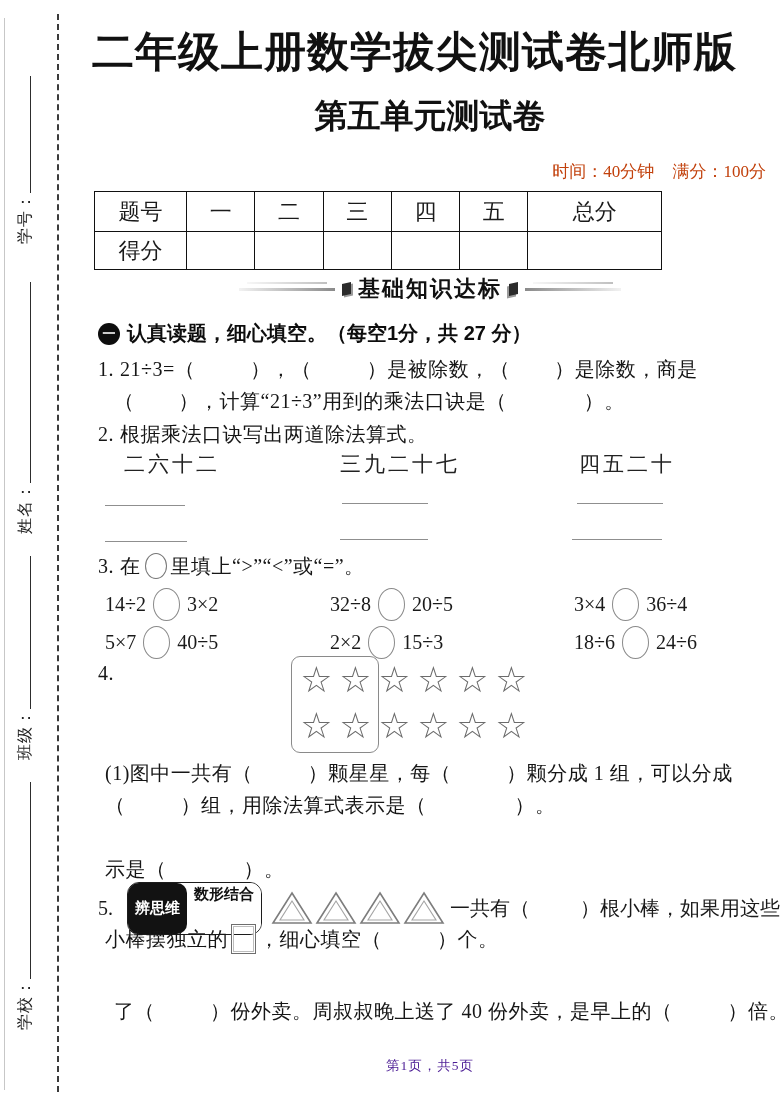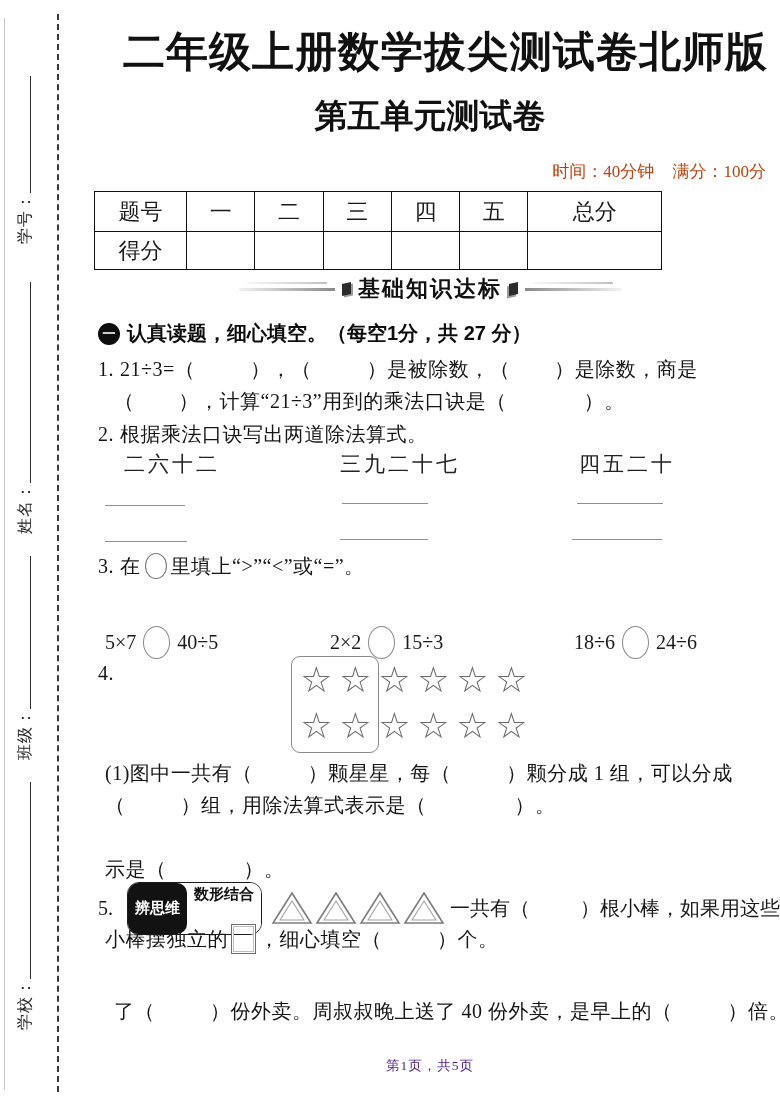--- a/index.html
+++ b/index.html
@@ -14,21 +14,21 @@
   .seal-line { position:absolute; left:57px; top:14px; height:1078px; width:0; border-left:2px dashed #3a3a3a; }
   .seal-field {
     position:absolute; height:22px; display:flex; align-items:center;
     transform:rotate(-90deg); transform-origin:0 0;
     font-size:16px; color:#222; white-space:nowrap;
   }
   .seal-field .lbl { letter-spacing:1px; }
   .seal-field .blankline { flex:1; height:12px; border-bottom:1.5px solid #2d2d2d; }
   
   .main { position:absolute; left:92px; top:0; width:676px; height:1103px; }
-  .title { position:absolute; top:24px; width:100%; text-align:right;
+  .title { position:absolute; top:24px; width:100%; text-align:left;
            font-size:42px; font-weight:bold; letter-spacing:1px; color:#111; }
   .subtitle { position:absolute; top:94px; width:100%; text-align:center;
               font-size:33px; font-weight:600; color:#111; }
   .meta { position:absolute; top:160px; right:2px; font-size:17px; color:#c2410c; }
   .meta span { margin-left:14px; }
   
   .score-table { position:absolute; top:191px; left:2px; width:568px;
                  border-collapse:collapse; font-size:22px; text-align:center; }
   .score-table td, .score-table th { border:1.5px solid #111; font-weight:normal; }
   .score-table tr:first-child td, .score-table tr:first-child th { height:40px; }
@@ -160,20 +160,25 @@
     <span class="jueju" style="top:450px;left:248px;">三九二十七</span>
     <span class="jueju" style="top:450px;left:487px;">四五二十</span>
     <span class="ansline" style="top:505px;left:13px;width:80px;"></span>
     <span class="ansline" style="top:503px;left:250px;width:86px;"></span>
     <span class="ansline" style="top:503px;left:485px;width:86px;"></span>
     <span class="ansline" style="top:541px;left:13px;width:82px;"></span>
     <span class="ansline" style="top:539px;left:248px;width:88px;"></span>
     <span class="ansline" style="top:539px;left:480px;width:90px;"></span>
 
     <div class="qline" style="top:553px;left:6px;"><span class="qno">3.</span><span>在</span><span class="inline-circle"></span><span>里填上“&gt;”“&lt;”或“=”。</span></div>
+    <div class="cmprow" style="top:588px;">
+      <span class="cmp" style="left:13px;"><span>14÷2</span><span class="cmp-circle"></span><span>3×2</span></span>
+      <span class="cmp" style="left:238px;"><span>32÷8</span><span class="cmp-circle"></span><span>20÷5</span></span>
+      <span class="cmp" style="left:482px;"><span>3×4</span><span class="cmp-circle"></span><span>36÷4</span></span>
+    </div>
     <div class="cmprow" style="top:626px;">
       <span class="cmp" style="left:13px;"><span>5×7</span><span class="cmp-circle"></span><span>40÷5</span></span>
       <span class="cmp" style="left:238px;"><span>2×2</span><span class="cmp-circle"></span><span>15÷3</span></span>
       <span class="cmp" style="left:482px;"><span>18÷6</span><span class="cmp-circle"></span><span>24÷6</span></span>
     </div>
 
     <div style="position:absolute;top:658px;left:0;width:100%;height:96px;">
       <span class="qline" style="top:4px;left:6px;">4.</span>
       <div class="starpanel">
         <div class="star-box"></div>

